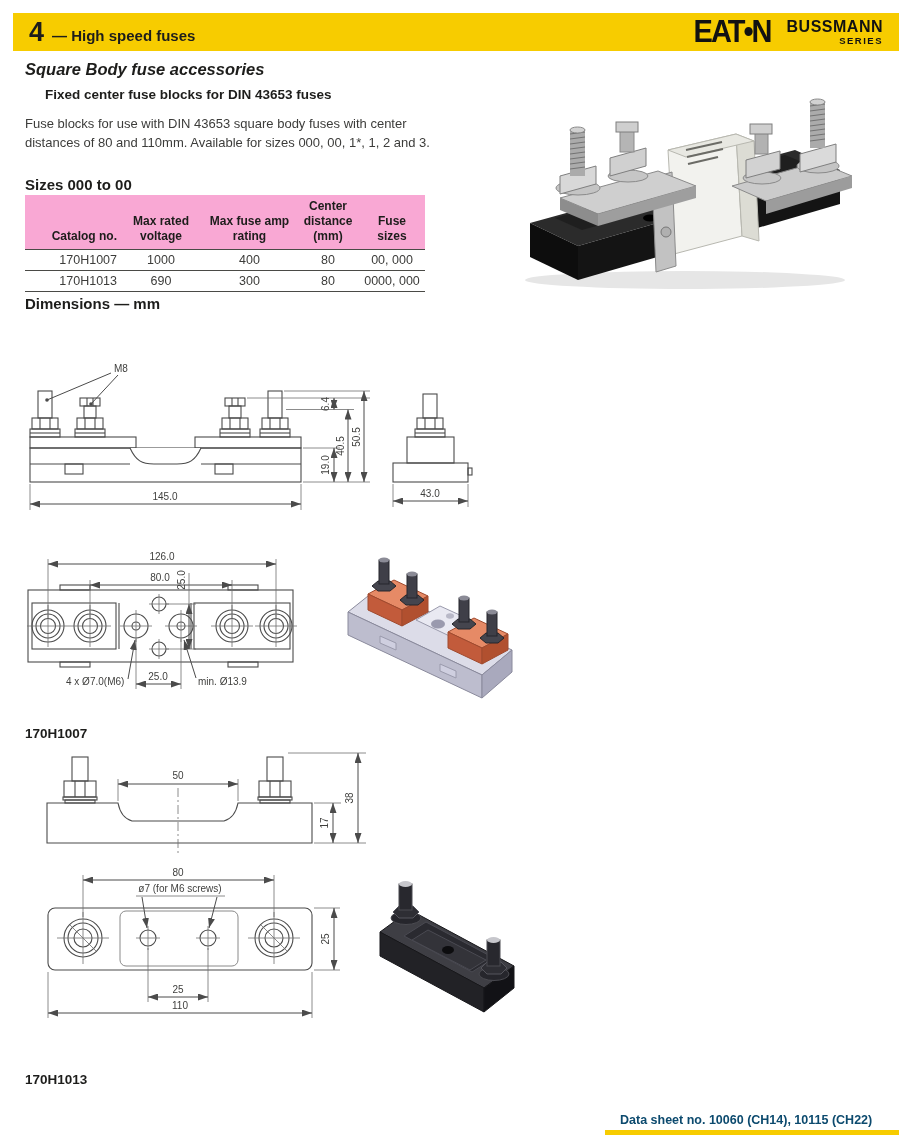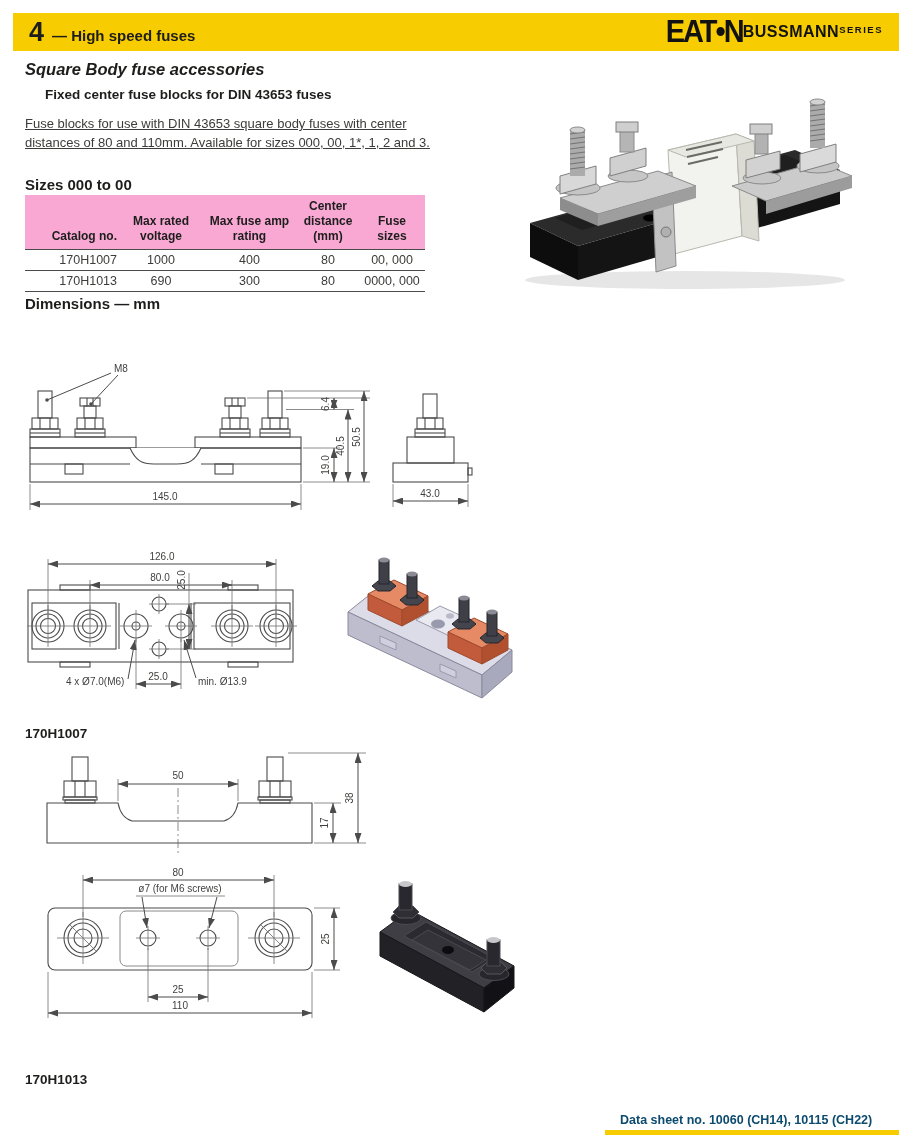--- a/index.html
+++ b/index.html
@@ -4,23 +4,23 @@
 <style>
   html,body{margin:0;padding:0;background:#fff;}
   .page{position:relative;width:913px;height:1135px;background:#ffffff;overflow:hidden;
         font-family:"Liberation Sans",sans-serif;color:#1d1d1b;}
   
   .banner{position:absolute;left:13px;top:13px;width:886px;height:38px;background:#F7CC00;
           display:flex;align-items:center;justify-content:space-between;padding:0 16px;box-sizing:border-box;}
   .chapter{display:flex;align-items:baseline;gap:8px;}
   .chapter .num{font-size:27px;font-weight:700;}
   .chapter .ttl{font-size:15px;font-weight:700;}
-  .brandwrap{display:flex;align-items:center;}
+  .brandwrap{display:flex;align-items:center;gap:16px;}
   .eaton{font-size:29px;font-weight:900;letter-spacing:-2px;color:#121212;transform:scaleY(1.05);}
-  .bussmann{display:flex;flex-direction:row;align-items:flex-start;line-height:1;color:#121212;}
+  .bussmann{display:flex;flex-direction:column;align-items:flex-end;line-height:1;color:#121212;}
   .bussmann .b1{font-size:16px;font-weight:700;letter-spacing:.5px;}
   .bussmann .b2{font-size:9.5px;font-weight:700;letter-spacing:1.5px;margin-top:1px;}
   
   .abs{position:absolute;}
   .h1{font-size:16.5px;font-weight:700;font-style:italic;}
   .h2{font-size:13.5px;font-weight:700;}
   .h3{font-size:15px;font-weight:700;}
   .body-p{font-size:13px;line-height:19px;color:#3c3c3a;width:410px;}
   .partlabel{font-size:13.5px;font-weight:700;}
   
@@ -64,21 +64,21 @@
       <span class="eaton">EAT•N</span>
       <span class="bussmann">
         <span class="b1">BUSSMANN</span>
         <span class="b2">SERIES</span>
       </span>
     </div>
   </div>
 
   <div class="abs h1" style="left:25px;top:60px;">Square Body fuse accessories</div>
   <div class="abs h2" style="left:25px;top:87px;padding-left:20px;">Fixed center fuse blocks for DIN 43653 fuses</div>
-  <div class="abs body-p" style="left:25px;top:114px;text-decoration:underline;">Fuse blocks for use with DIN 43653 square body fuses with center distances of 80 and 110mm. Available for sizes 000, 00, 1*, 1, 2 and 3.</div>
+  <div class="abs body-p" style="left:25px;top:114px;">Fuse blocks for use with DIN 43653 square body fuses with center distances of 80 and 110mm. Available for sizes 000, 00, 1*, 1, 2 and 3.</div>
   <div class="abs h3" style="left:25px;top:176px;">Sizes 000 to 00</div>
 
   <table class="spec abs" style="left:25px;top:195px;">
     <colgroup>
         <col style="width:95px">
         <col style="width:82px">
         <col style="width:95px">
         <col style="width:62px">
         <col style="width:66px">
       </colgroup>

